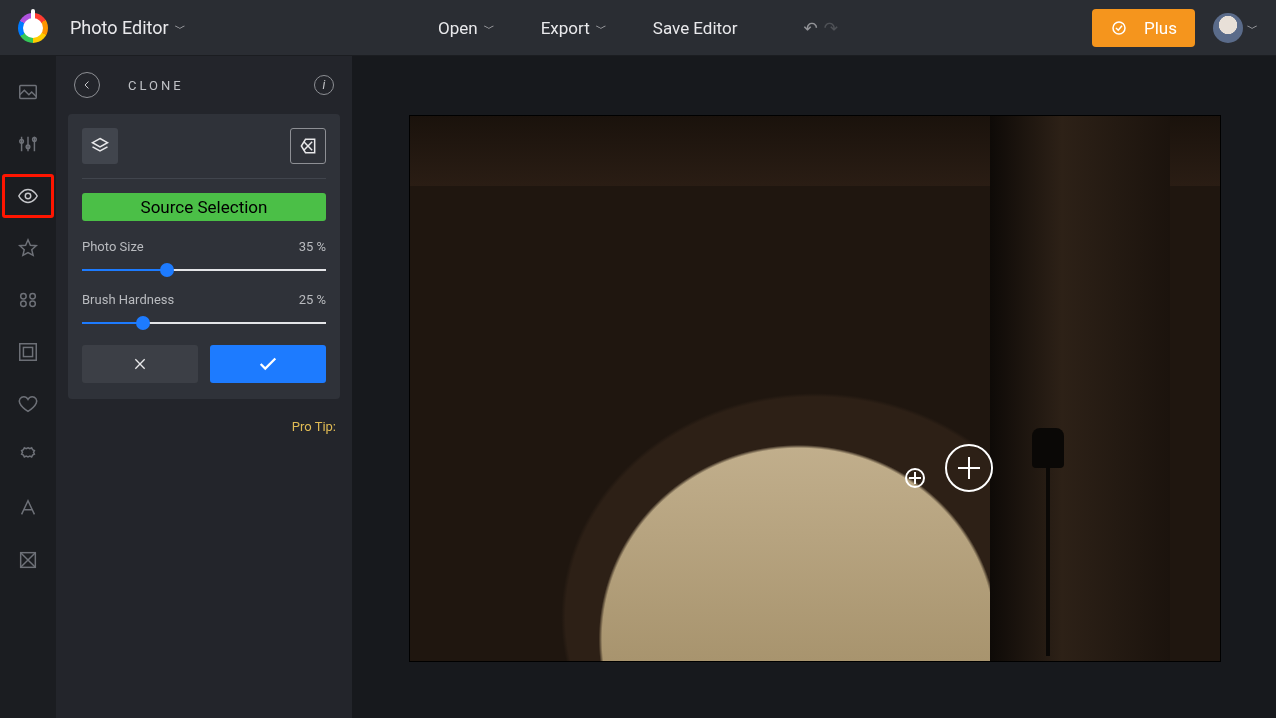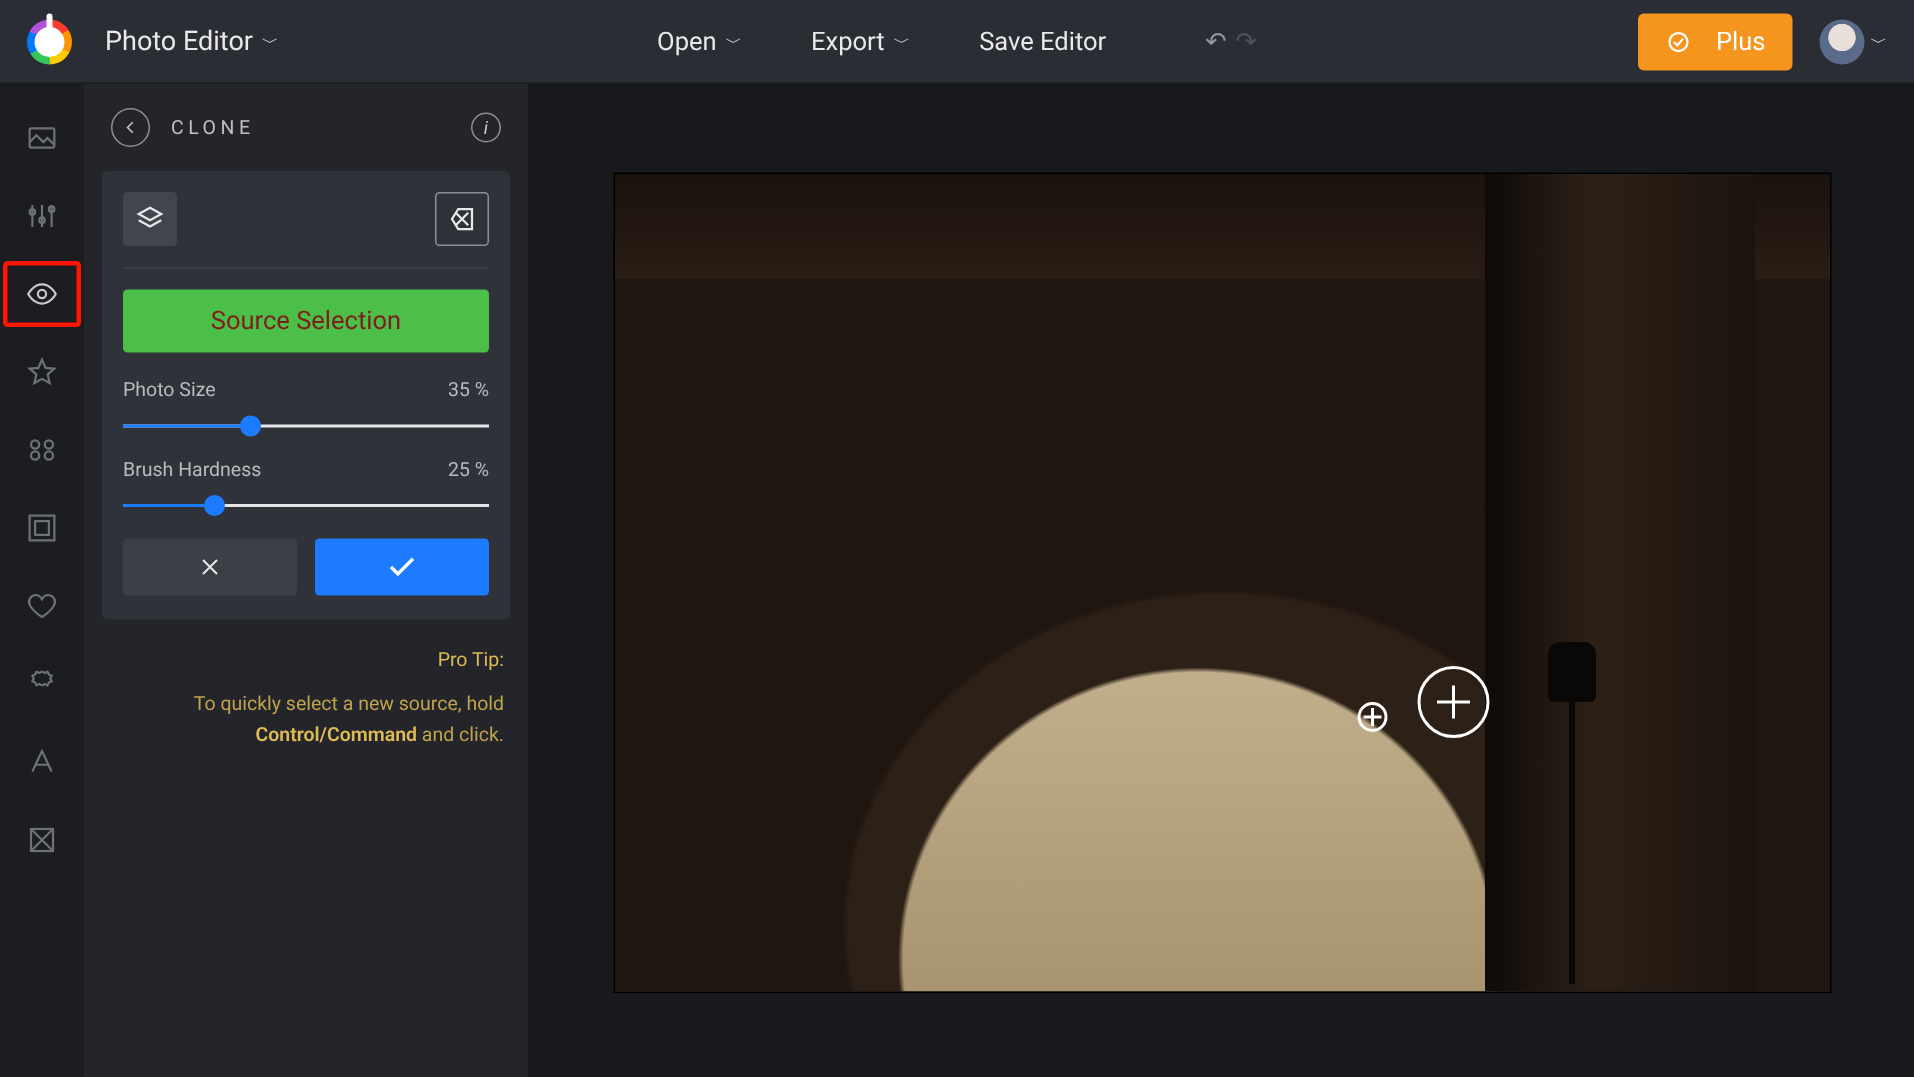--- a/index.html
+++ b/index.html
@@ -32,32 +32,32 @@
   .rail { position:absolute; left:0; top:56px; bottom:0; width:56px; background:#1b1d21;
           display:flex; flex-direction:column; align-items:center; padding-top:24px; gap:28px;}
   .rail .ri { width:24px; height:24px; color:#6e7178; cursor:pointer; display:flex; align-items:center; justify-content:center;}
   .rail .ri svg { width:22px; height:22px; stroke:currentColor; fill:none; stroke-width:1.6;}
   .rail .sel { position:relative; }
   .rail .sel::before{ content:""; position:absolute; inset:-10px -14px; border:3px solid #ff1500; border-radius:3px;}
   .rail .sel svg{ stroke:#c6c7cb;}
 
   
   .panel { position:absolute; left:56px; top:56px; bottom:0; width:296px; background:#23252b; color:#c9cacd;}
-  .panel-head{ height:58px; display:flex; align-items:center; padding:0 18px; gap:14px;}
+  .panel-head{ height:58px; display:flex; align-items:center; padding:0 18px; gap:28px;}
   .back-circle{ width:26px;height:26px;border:1.5px solid #8d8f94;border-radius:50%;display:flex;align-items:center;justify-content:center;cursor:pointer;}
   .back-circle svg{width:12px;height:12px;stroke:#c9cacd;fill:none;stroke-width:2;}
   .panel-title{ letter-spacing:3px; font-size:13px; color:#bfc1c5;}
   .info-ic{ margin-left:auto; width:20px;height:20px;border:1.5px solid #8d8f94;border-radius:50%;display:flex;align-items:center;justify-content:center;font-size:12px;font-style:italic;cursor:pointer;}
   .card{ margin:0 12px; background:#2f3239; border-radius:4px; padding:14px 14px 16px; }
   .card-top{ display:flex; justify-content:space-between; margin-bottom:14px;}
   .sqbtn{ width:36px;height:36px;background:#41454d;border-radius:3px;display:flex;align-items:center;justify-content:center;cursor:pointer;}
   .sqbtn.outline{ background:transparent; border:1.5px solid #8d8f94;}
   .sqbtn svg{width:20px;height:20px;stroke:#e8e8ea;fill:none;stroke-width:1.8;}
   .divider{height:1px;background:#41454d;margin-bottom:14px;}
-  .green-btn{ width:100%; height:42px; background:#4bbf47; color:#7f1d1d; font-size:17px; border-radius:3px;
+  .green-btn{ width:100%; height:28px; background:#4bbf47; color:#000000; font-size:17px; border-radius:3px;
               display:flex; align-items:center; justify-content:center; cursor:pointer; margin-bottom:18px;}
   .slider-row{ margin-bottom:14px;}
   .slider-head{display:flex;justify-content:space-between;font-size:13px;color:#b9bbbf;margin-bottom:8px;}
   .slider{ position:relative; height:16px;}
   .slider .track{position:absolute;left:0;right:0;top:7px;height:2px;background:#e4e5e8;}
   .slider .fill{position:absolute;left:0;top:7px;height:2px;background:#1d7bff;}
   .slider .knob{position:absolute;top:1px;width:14px;height:14px;border-radius:50%;background:#1d7bff;transform:translateX(-50%);}
   .btn-row{display:flex;gap:12px;margin-top:6px;}
   .btn-row > div{flex:1;height:38px;border-radius:3px;display:flex;align-items:center;justify-content:center;cursor:pointer;}
   .btn-cancel{background:#3c3f46;}
@@ -283,23 +283,20 @@
       <div class="btn-accept">
         <svg viewBox="0 0 24 24">
             <path d="M4 12l5 5L20 6"></path>
           </svg>
       </div>
     </div>
   </div>
 
   <div class="tip">
     <div class="tip-title">Pro Tip:</div>
-    <div>
-      <span>To quickly select a new source, hold </span><strong>Control/Command</strong><span> and click.</span>
-    </div>
   </div>
 </div>
 
 <div class="canvas-area">
   <div class="photo">
     <div class="arch-shadow"></div>
     <div class="arch-mask">
       <div class="sky"></div>
       <div class="roof"></div>
       <div class="wall"></div>

